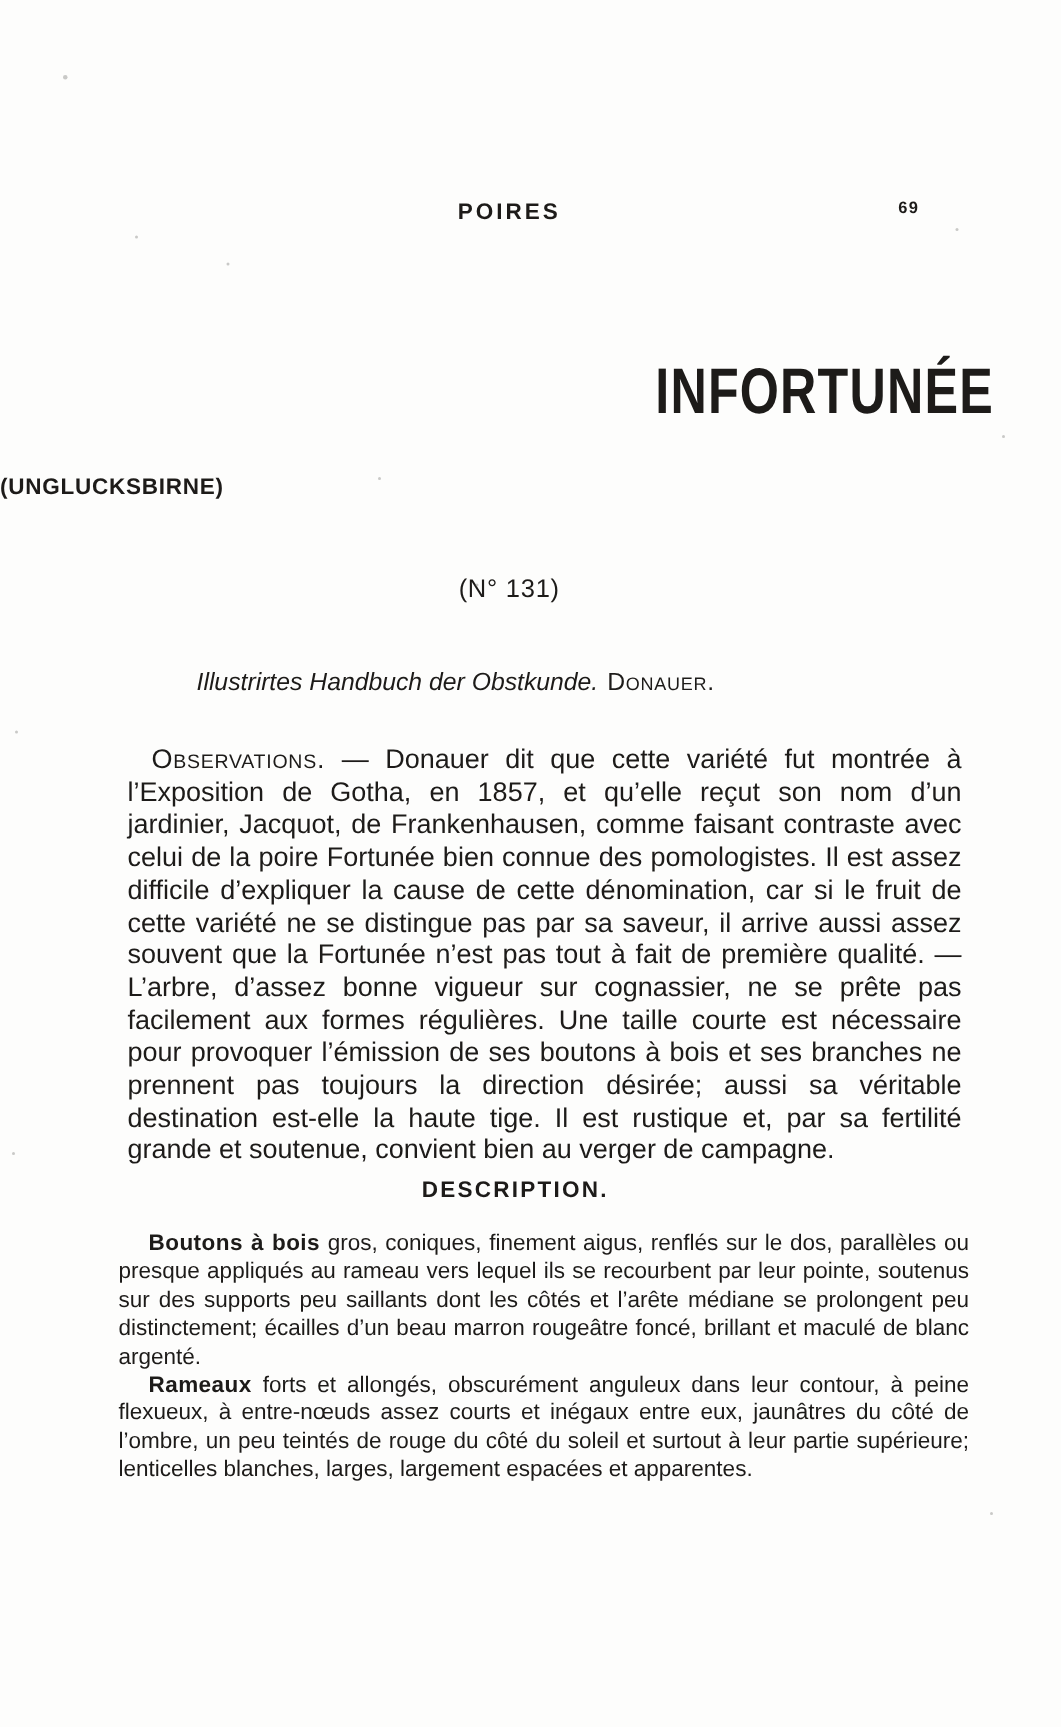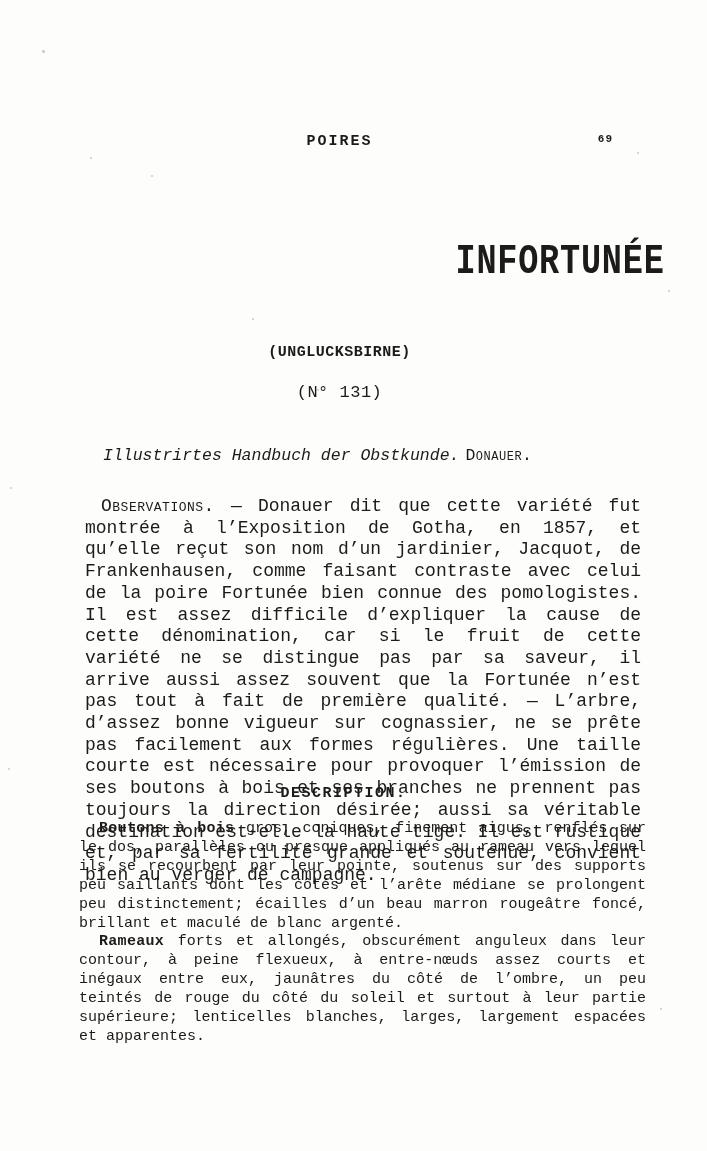--- a/index.html
+++ b/index.html
@@ -10,21 +10,21 @@
     margin: 0;
     padding: 0;
     background: var(--paper);
   }
   .page {
     position: relative;
     width: 679px;
     height: 1151px;
     background: var(--paper);
     color: var(--ink);
-    font-family: Liberation Mono, monospace;
+    font-family: Liberation Sans, sans-serif;
     overflow: hidden;
   }
 
   
   .header {
     position: absolute;
     top: 133px;
     left: 0;
     width: 100%;
     height: 24px;
@@ -62,25 +62,23 @@
     letter-spacing: 1px;
     transform: scaleX(0.78);
     transform-origin: center;
     white-space: nowrap;
   }
   .subtitle {
     position: absolute;
     top: 316px;
     left: 0;
     width: 100%;
-    text-align: center;
     font-size: 15px;
     font-weight: 700;
     letter-spacing: 0.5px;
-    margin-top: 28px;
   }
   .variety-number {
     position: absolute;
     top: 383px;
     left: 0;
     width: 100%;
     text-align: center;
     font-size: 17px;
     letter-spacing: 0.5px;
   }
@@ -88,20 +86,21 @@
   
   .citation {
     position: absolute;
     top: 446px;
     left: 103px;
     margin: 0;
     font-size: 16.5px;
   }
   .citation em {
     font-style: italic;
+    margin-left: 28px;
   }
   .smallcaps {
     font-variant: small-caps;
     letter-spacing: 0.5px;
   }
   .citation .smallcaps { margin-left: 6px; }
 
   
   .observations {
     position: absolute;

